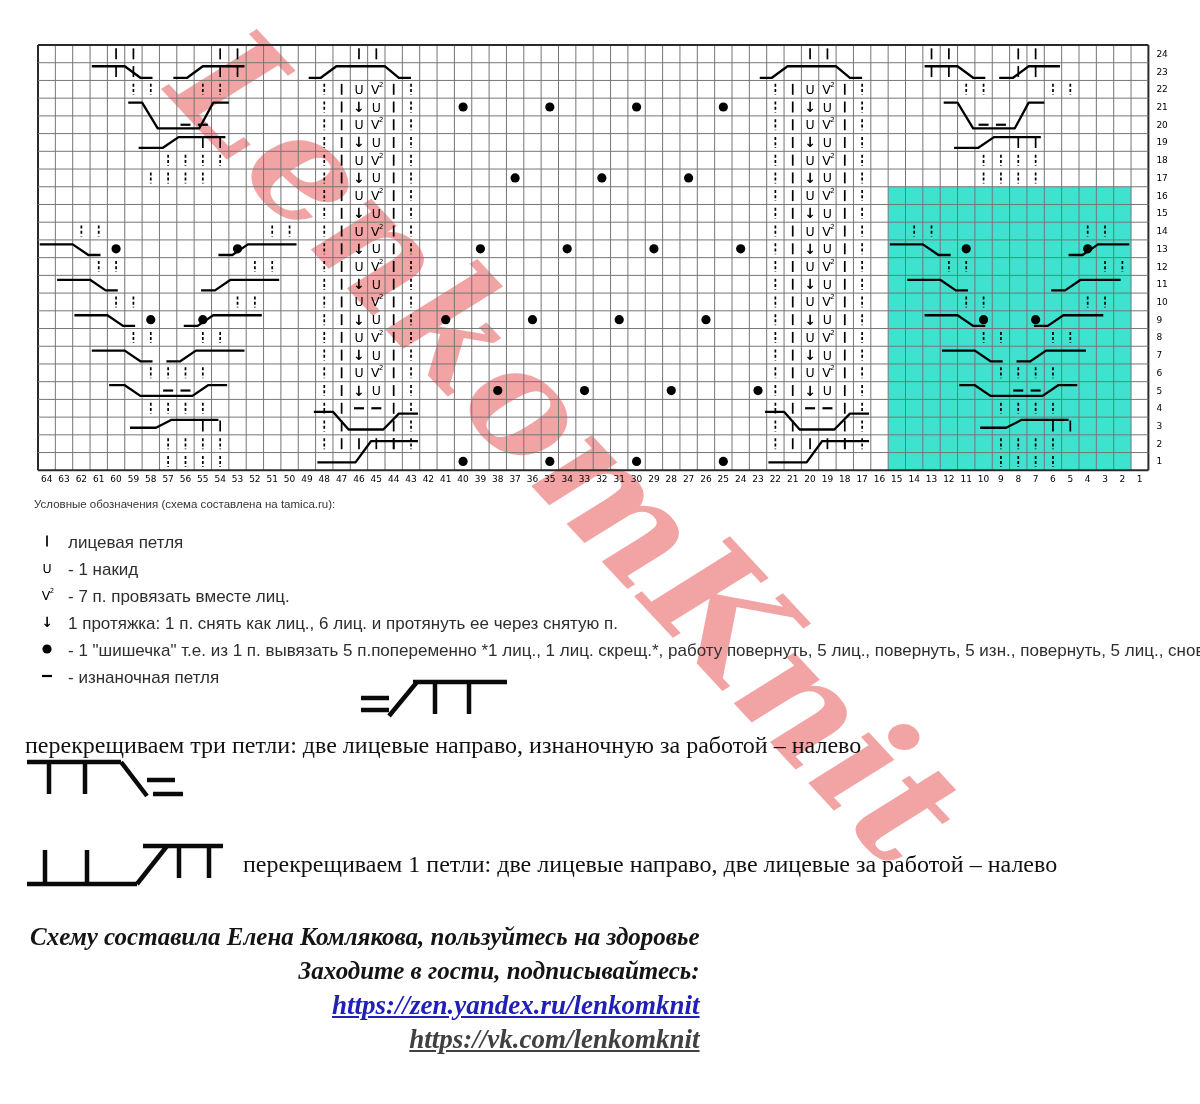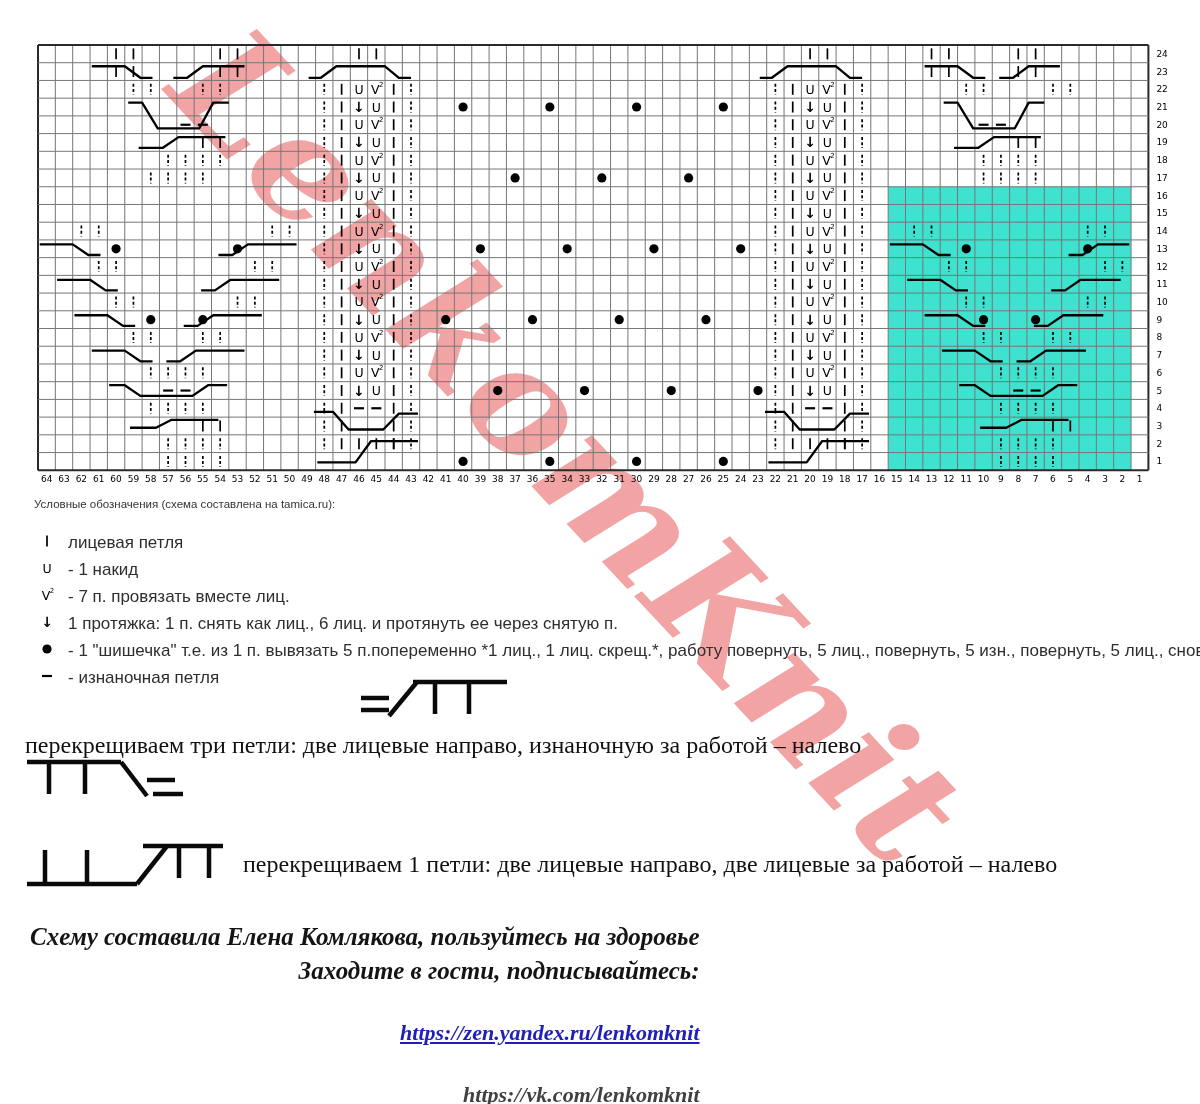--- a/index.html
+++ b/index.html
@@ -14,21 +14,21 @@
   .legend-title{font-size:11.5px;margin-bottom:20px;}
   .legend-item{display:flex;align-items:center;margin-bottom:1px;white-space:nowrap;}
   .legend-item .sym{width:34px;flex:0 0 34px;}
   .legend-item .txt{font-size:17px;color:#2e2e2e;}
   .cable-row{position:absolute;left:25px;z-index:2;display:flex;align-items:center;}
   .cable-row .glyph{flex:0 0 auto;margin-right:18px;}
   .cable-row .ctxt{font-family:"Liberation Serif",serif;font-size:24px;color:#111;}
   .footer{position:absolute;left:30px;top:920px;z-index:2;
           font-family:"Liberation Serif",serif;font-style:italic;font-weight:bold;text-align:right;}
   .footer .fline{font-size:25px;color:#141414;line-height:34px;}
-  .footer a{display:block;font-size:22px;line-height:34px;text-decoration:underline;margin-top:28px;}
+  .footer a{display:block;font-size:27px;line-height:34px;text-decoration:underline;}
 </style>
 </head>
 <body>
 
 <div class="page">
   <div class="wm" style="color: rgb(242, 163, 163);">LenkomKnit</div>
 
   <div class="chart-wrap">
     <svg id="chart-svg" width="1200" height="495">
         <g>

